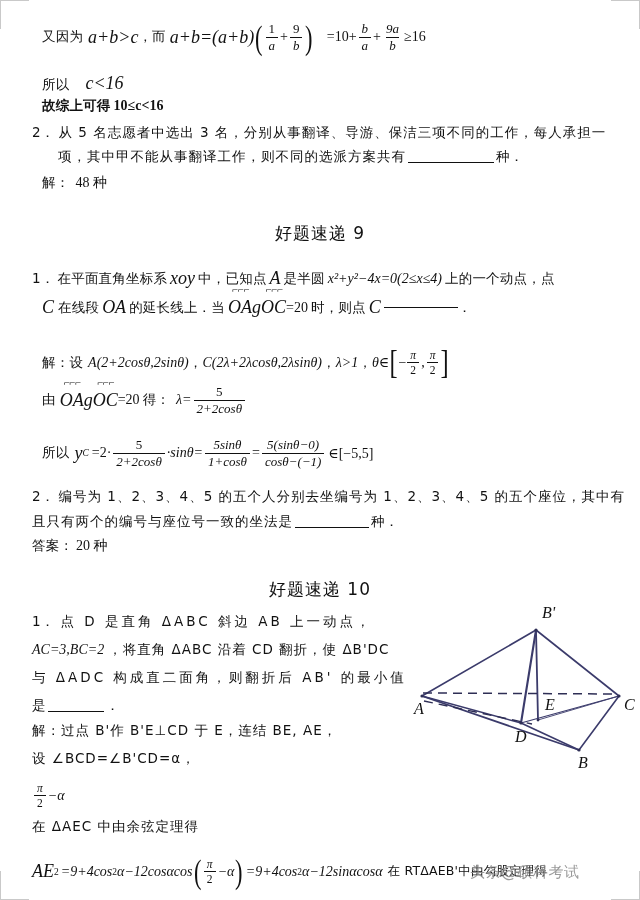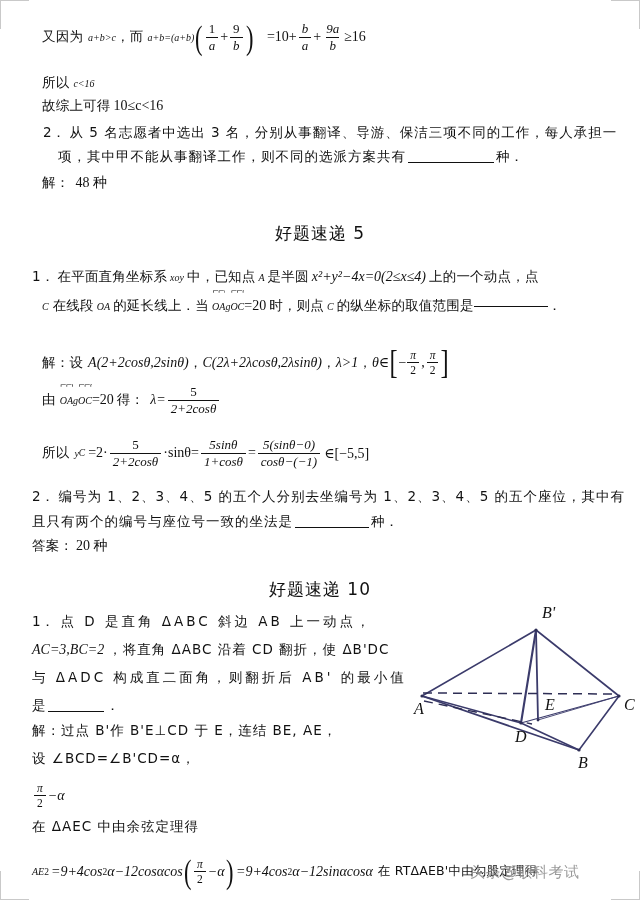--- a/index.html
+++ b/index.html
@@ -38,21 +38,21 @@
 
   .cn {
     font-family: "DejaVu Sans", "Liberation Sans", sans-serif;
     font-size: 13.5px;
     letter-spacing: 0.2px;
   }
 
   .mi {  
     font-family: "Liberation Serif", "DejaVu Serif", serif;
     font-style: italic;
-    font-size: 10px;
+    font-size: 18px;
   }
   .mn {  
     font-family: "Liberation Serif", "DejaVu Serif", serif;
     font-style: normal;
     font-size: 14px;
   }
   .mathrow {
     position: absolute;
     display: flex;
     align-items: center;
@@ -198,38 +198,38 @@
   </span>
   <span class="mn">+</span>
   <span class="frac">
     <span class="num mi">9a</span>
     <span class="den mi">b</span>
   </span>
   <span class="mn">≥16</span>
 </div>
 
 <div class="line" style="left:42px; top:74px;">
-  <span class="cn">所以</span><span class="mi" style="margin-left:4px;">c&lt;16</span>
-</div>
-
-<div class="line" style="left:42px; top:97px;">
+  <span class="cn">所以</span><span class="mi" style="margin-left:16px;">c&lt;16</span>
+</div>
+
+<div class="line" style="left:42px; top:97px;font-weight:bold;">
   <span class="cn">故综上可得</span><span class="mn" style="margin-left:3px;">10≤c&lt;16</span>
 </div>
 
-<div class="line" style="left:43px; top:124px;">
+<div class="line" style="left:32px; top:124px;">
   <span class="cn">2．</span><span class="cn just2" style="margin-left:4px;">从 5 名志愿者中选出 3 名，分别从事翻译、导游、保洁三项不同的工作，每人承担一</span>
 </div>
 <div class="line" style="left:58px; top:148px;">
   <span class="cn just2">项，其中甲不能从事翻译工作，则不同的选派方案共有</span><span class="blank" style="width:86px; margin:0 2px;"></span><span class="cn">种．</span>
 </div>
 <div class="line" style="left:42px; top:174px;">
   <span class="cn">解：</span><span class="mn" style="margin-left:6px;">48 种</span>
 </div>
 
-<div class="heading" style="top:222px;">好题速递 5</div>
+<div class="heading" style="top:222px;">好题速递 9</div>
 
 <div class="mathrow" style="left:32px; top:268px;">
   <span class="cn">1．</span>
   <span class="cn" style="margin-left:3px;">在平面直角坐标系</span>
   <span class="mi" style="margin:0 3px;">xoy</span>
   <span class="cn">中，已知点</span>
   <span class="mi" style="margin:0 3px;">A</span>
   <span class="cn">是半圆</span>
   <span class="mn" style="margin:0 3px; font-style:italic;">x²+y²−4x=0(2≤x≤4)</span>
   <span class="cn">上的一个动点，点</span>
@@ -245,21 +245,20 @@
     <span class="mi">OA</span>
   </span>
   <span class="mi">g</span>
   <span class="vecwrap">
     <span class="arrow">⌐⌐⌐</span>
     <span class="mi">OC</span>
   </span>
   <span class="mn">=20</span>
   <span class="cn" style="margin-left:3px;">时，则点</span>
   <span class="mi" style="margin:0 3px;">C</span>
-  <span class="cn">的纵坐标的取值范围是</span>
   <span class="blank" style="width:74px;"></span>
   <span class="cn">．</span>
 </div>
 
 <div class="mathrow" style="left:42px; top:349px;">
   <span class="cn">解：设</span>
   <span class="mn" style="margin-left:5px; font-style:italic;">A(2+2cosθ,2sinθ)</span>
   <span class="cn">，</span>
   <span class="mn" style="font-style:italic;">C(2λ+2λcosθ,2λsinθ)</span>
   <span class="cn">，</span>
@@ -302,21 +301,21 @@
 
 <div class="mathrow" style="left:42px; top:438px;">
   <span class="cn">所以</span>
   <span class="mi" style="margin-left:5px;">y</span>
   <span class="sub">C</span>
   <span class="mn" style="margin-left:3px;">=2·</span>
   <span class="frac">
     <span class="num mn">5</span>
     <span class="den mn" style="font-style:italic;">2+2cosθ</span>
   </span>
-  <span class="mn" style="text-align:right;">·sinθ=</span>
+  <span class="mn" style="font-style:italic;text-align:right;">·sinθ=</span>
   <span class="frac">
     <span class="num mn" style="font-style:italic;">5sinθ</span>
     <span class="den mn" style="font-style:italic;">1+cosθ</span>
   </span>
   <span class="mn">=</span>
   <span class="frac">
     <span class="num mn" style="font-style:italic;">5(sinθ−0)</span>
     <span class="den mn" style="font-style:italic;">cosθ−(−1)</span>
   </span>
   <span class="mn" style="margin-left:2px;">∈[−5,5]</span>

